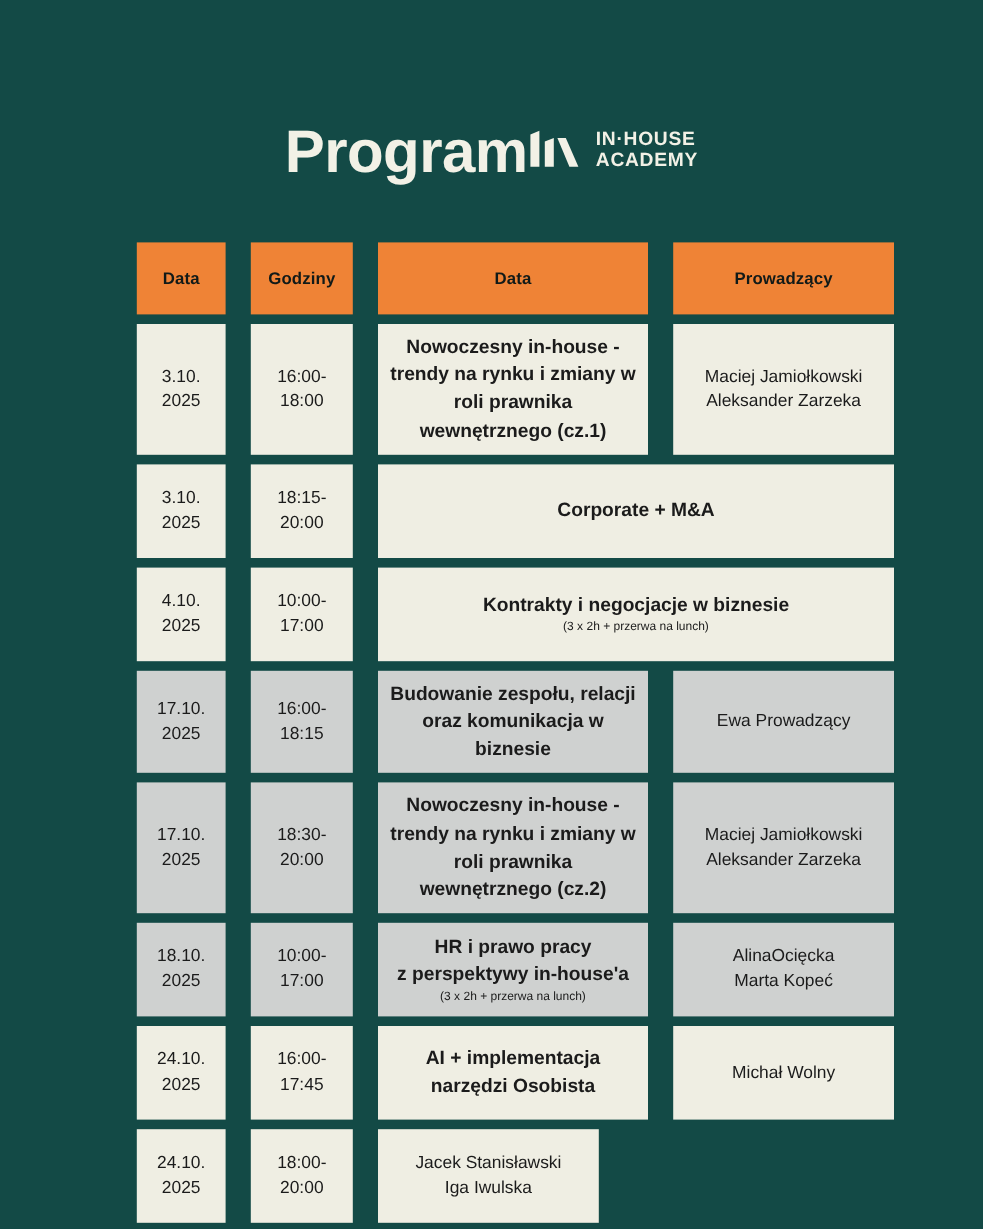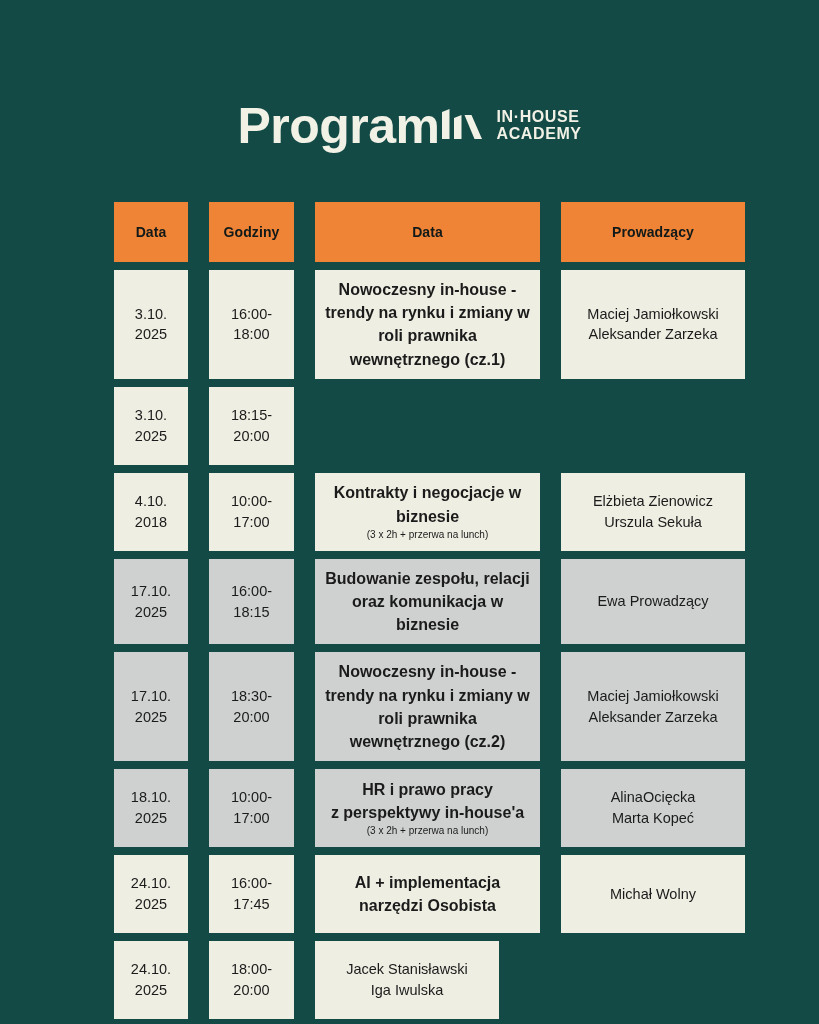--- a/index.html
+++ b/index.html
@@ -200,37 +200,36 @@
         </div>
         <div class="row row-body tone-cream">
           <div class="cell col-date">
             <span class="cell-text">3.10.
 2025</span>
           </div>
           <div class="cell col-time">
             <span class="cell-text">18:15-
 20:00</span>
           </div>
+          <div class="cell col-topic">
+            <span class="cell-text title">Corporate + M&amp;A</span>
+          </div>
         </div>
         <div class="row row-body tone-cream">
           <div class="cell col-date">
             <span class="cell-text">4.10.
-2018</span>
+2025</span>
           </div>
           <div class="cell col-time">
             <span class="cell-text">10:00-
 17:00</span>
           </div>
           <div class="cell col-topic">
             <span class="cell-text title">Kontrakty i negocjacje w biznesie</span>
             <span class="cell-text sub">(3 x 2h + przerwa na lunch)</span>
-          </div>
-          <div class="cell col-host">
-            <span class="cell-text">Elżbieta Zienowicz
-Urszula Sekuła</span>
           </div>
         </div>
         <div class="row row-body tone-grey">
           <div class="cell col-date">
             <span class="cell-text">17.10.
 2025</span>
           </div>
           <div class="cell col-time">
             <span class="cell-text">16:00-
 18:15</span>

